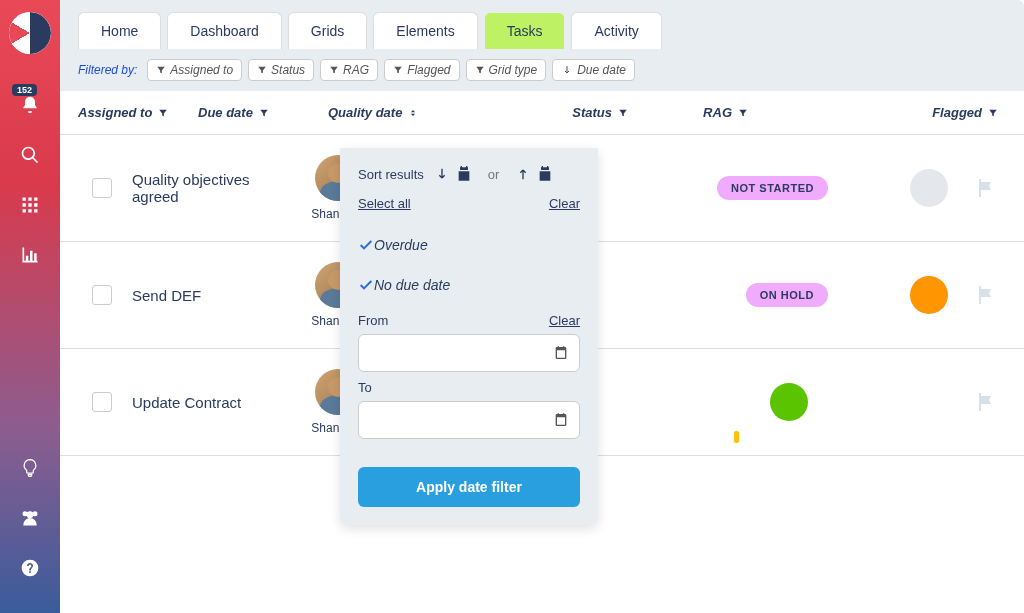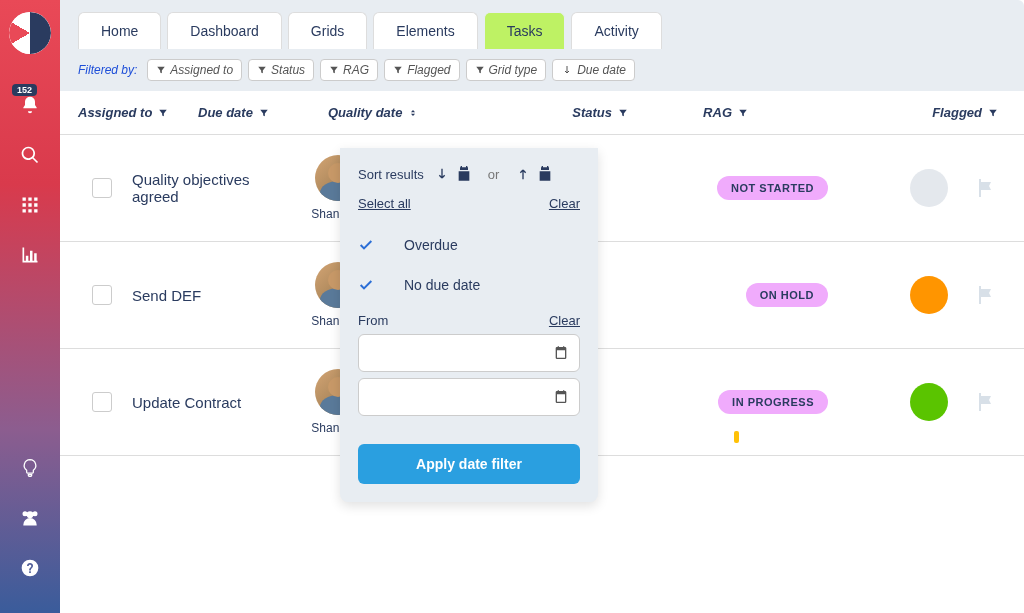--- a/index.html
+++ b/index.html
@@ -55,21 +55,21 @@
 .flag-cell { flex: 1; display: flex; justify-content: flex-end; padding-right: 8px; }
 .flag-cell svg { width: 24px; height: 24px; fill: #d8e0e8; }
 
 .popover { position: absolute; left: 340px; top: 148px; width: 258px; background: #e8edf2; border-radius: 0 0 8px 8px; box-shadow: 0 4px 12px rgba(0,0,0,0.12); padding: 18px; z-index: 10; }
 .pop-row { display: flex; align-items: center; margin-bottom: 14px; font-size: 13px; color: #2a3b5f; text-align: center; }
 .sort-group { display: flex; align-items: center; gap: 6px; }
 .sort-group svg { width: 16px; height: 16px; }
 .or-text { margin: 0 16px; color: #777; font-size: 13px; }
 .link { text-decoration: underline; color: #2a3b5f; cursor: pointer; font-size: 13px; }
 .link.ml { margin-left: auto; }
-.check-row { display: flex; align-items: flex-end; gap: 30px; padding: 12px 0; color: #2a3b5f; font-size: 14px; }
+.check-row { display: flex; align-items: flex-end; gap: 0; padding: 12px 0; color: #2a3b5f; font-size: 14px; font-style: italic; }
 .check { width: 16px; height: 16px; color: #2a6ed6; }
 .check svg { width: 16px; height: 16px; }
 .field-label { font-size: 13px; color: #2a3b5f; margin-top: 8px; display: flex; }
 .date-input { width: 100%; background: #fff; border: 1px solid #ccc; border-radius: 6px; height: 38px; margin-top: 6px; display: flex; align-items: center; justify-content: flex-end; padding: 0 10px; }
 .date-input svg { width: 16px; height: 16px; fill: #555; }
 .apply-btn { width: 100%; background: #2a9fe0; color: #fff; border: none; border-radius: 6px; padding: 12px; font-size: 14px; font-weight: 600; margin-top: 28px; cursor: pointer; }
 
 .filter-icon { width: 11px; height: 11px; }
 .sort-icon { width: 10px; height: 12px; }
 .progress-accent { width: 5px; height: 12px; background: #ffc107; border-radius: 2px; position: absolute; }
@@ -255,23 +255,20 @@
 
   <div class="row row-wrap">
     <div class="checkbox"></div>
     <div class="task-name">Update Contract</div>
     <div class="avatar-cell">
       <div class="avatar"></div>
       <div class="avatar-name">Shan Dad</div>
     </div>
     <div class="due-cell"></div>
       <div class="reminder-cell"></div>
-    <div class="status-cell">
-        <span class="status-pill">IN PROGRESS</span>
-      </div>
     <div class="rag-cell">
         <div class="rag-dot rag-green"></div>
       </div>
     <div class="flag-cell">
         <svg viewBox="0 0 24 24">
           <path d="M5 3v18h2v-7h10l-2-4 2-4H7V3z"></path>
         </svg>
       </div>
     <div class="progress-accent" style="left:674px; top:82px;"></div>
   </div>
@@ -315,20 +312,23 @@
     </div>
     <div class="field-label">
       <span>From</span>
       <span class="link ml">Clear</span>
     </div>
     <div class="date-input">
       <svg viewBox="0 0 24 24">
           <path d="M6 3h12a2 2 0 0 1 2 2v14a2 2 0 0 1-2 2H6a2 2 0 0 1-2-2V5a2 2 0 0 1 2-2zm0 5v11h12V8zm1-6h2v3H7zm8 0h2v3h-2z"></path>
         </svg>
     </div>
+    <div class="field-label">
+        <span>To</span>
+      </div>
     <div class="date-input">
       <svg viewBox="0 0 24 24">
           <path d="M6 3h12a2 2 0 0 1 2 2v14a2 2 0 0 1-2 2H6a2 2 0 0 1-2-2V5a2 2 0 0 1 2-2zm0 5v11h12V8zm1-6h2v3H7zm8 0h2v3h-2z"></path>
         </svg>
     </div>
     <button class="apply-btn">Apply date filter</button>
   </div>
 </div>
 
 </body></html>

